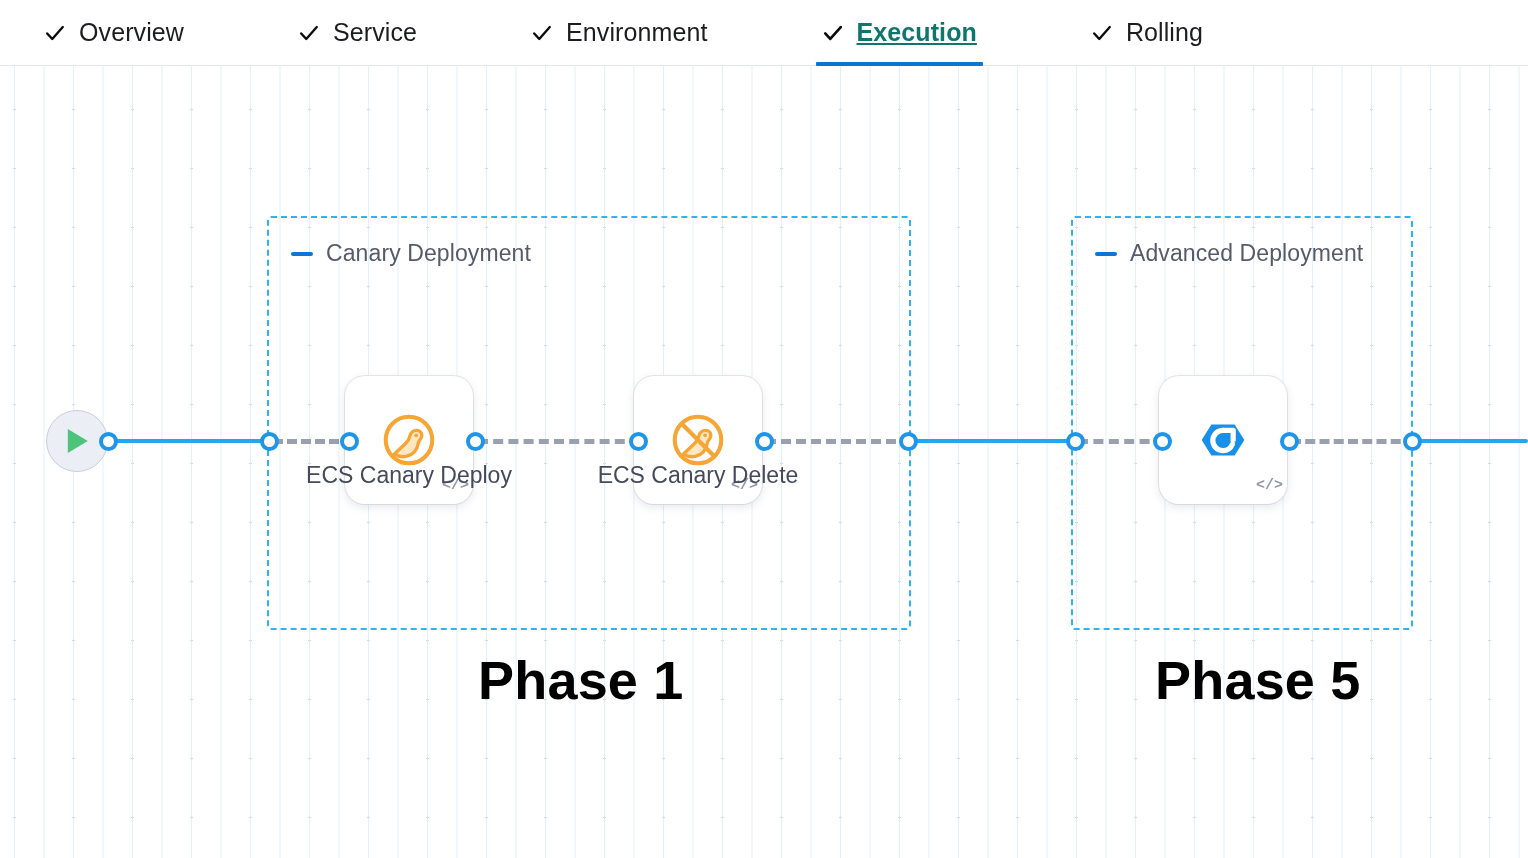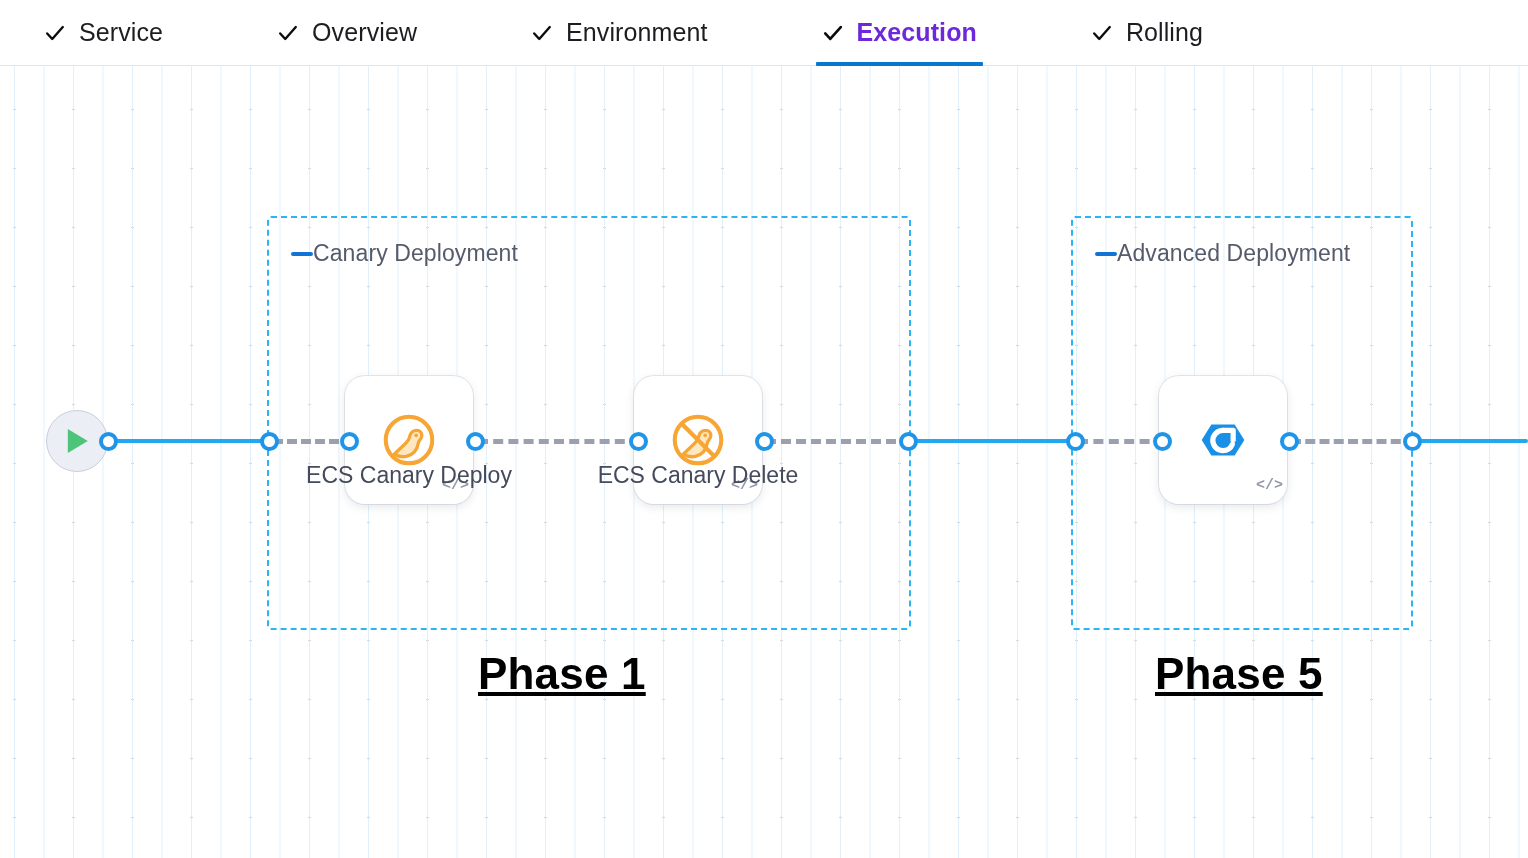--- a/index.html
+++ b/index.html
@@ -59,21 +59,22 @@
 
   .tab .tab-label {
     font-size: 25px;
     letter-spacing: 0.1px;
     color: #1c1d20;
     white-space: nowrap;
   }
 
   .tab.active .tab-label {
     font-weight: bold;
-    color: #6d28d9;
+    color: #0f766e;
+    text-decoration: underline;
   }
   .tab.active .underline {
     position: absolute;
     left: -6px;
     right: 16px;
     bottom: 0;
     height: 4px;
     background: #0b76d0;
     border-radius: 1px;
   }
@@ -103,20 +104,21 @@
     border-radius: 4px;
     box-sizing: border-box;
     background: rgba(255,255,255,0.0);
   }
   .group-header {
     position: absolute;
     top: 22px;
     left: 22px;
     display: flex;
     align-items: center;
+    gap: 13px;
     white-space: nowrap;
   }
   .collapse-icon {
     display: inline-block;
     width: 22px;
     height: 4px;
     background: #1174d4;
     border-radius: 2px;
     flex: 0 0 22px;
     cursor: pointer;
@@ -218,52 +220,51 @@
     width: 0;
     height: 0;
     border-left: 20px solid #4ec37a;
     border-top: 12px solid transparent;
     border-bottom: 12px solid transparent;
   }
 
   
   .phase-label {
     position: absolute;
-    font-size: 44px;
+    font-size: 54px;
     font-weight: bold;
     color: #000000;
     letter-spacing: 0.2px;
     white-space: nowrap;
-    text-decoration: underline;
   }
 </style>
 </head>
 <body>
 
 <div id="app">
 
   <div class="tabbar">
 
     <div class="tab">
       <span class="check">
         <svg viewBox="0 0 24 24" fill="none" stroke="currentColor" stroke-width="2.6" stroke-linecap="round" stroke-linejoin="round">
             <polyline points="3.5,12.5 9,18.5 20.5,5.5"></polyline>
           </svg>
       </span>
+      <span class="tab-label">Overview</span>
+
+    </div>
+
+    <div class="tab">
+      <span class="check">
+        <svg viewBox="0 0 24 24" fill="none" stroke="currentColor" stroke-width="2.6" stroke-linecap="round" stroke-linejoin="round">
+            <polyline points="3.5,12.5 9,18.5 20.5,5.5"></polyline>
+          </svg>
+      </span>
       <span class="tab-label">Service</span>
-
-    </div>
-
-    <div class="tab">
-      <span class="check">
-        <svg viewBox="0 0 24 24" fill="none" stroke="currentColor" stroke-width="2.6" stroke-linecap="round" stroke-linejoin="round">
-            <polyline points="3.5,12.5 9,18.5 20.5,5.5"></polyline>
-          </svg>
-      </span>
-      <span class="tab-label">Overview</span>
 
     </div>
 
     <div class="tab">
       <span class="check">
         <svg viewBox="0 0 24 24" fill="none" stroke="currentColor" stroke-width="2.6" stroke-linecap="round" stroke-linejoin="round">
             <polyline points="3.5,12.5 9,18.5 20.5,5.5"></polyline>
           </svg>
       </span>
       <span class="tab-label">Environment</span>

